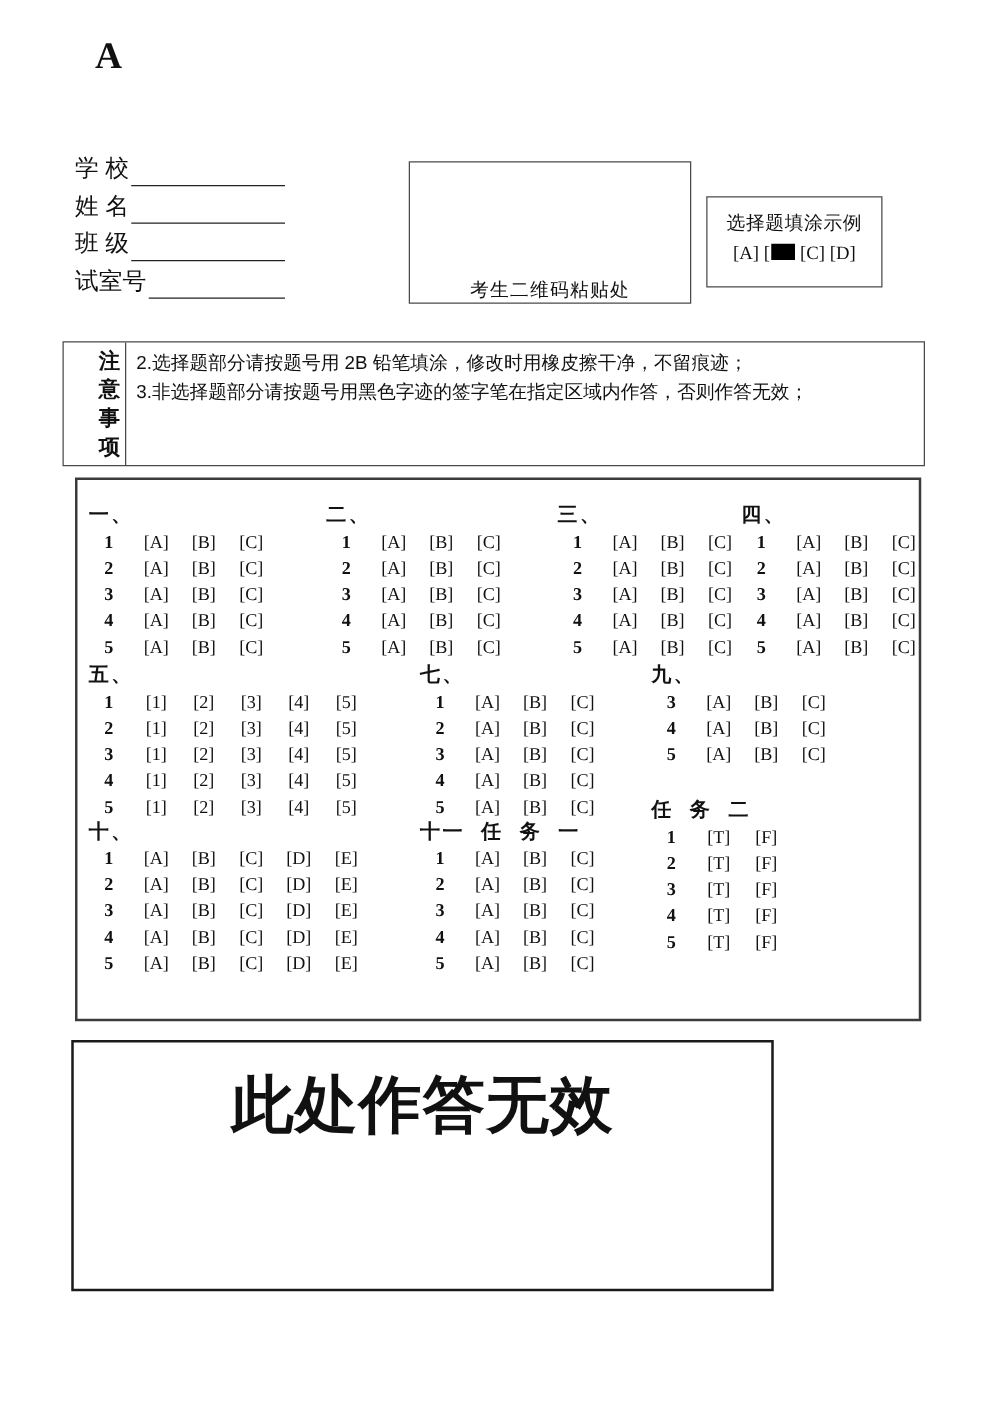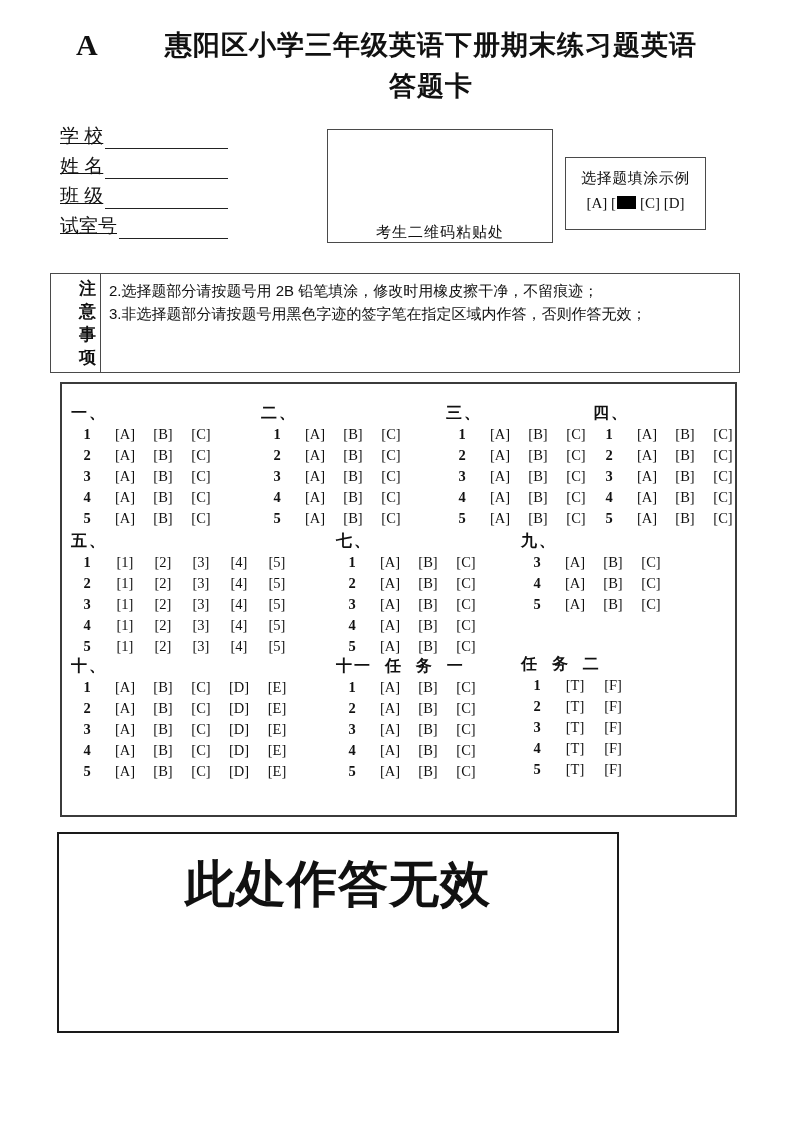--- a/index.html
+++ b/index.html
@@ -10,21 +10,21 @@
   }
   .variant {
     position:absolute; left:76px; top:28px;
     font-family:"Liberation Serif", serif; font-size:30px; font-weight:bold;
   }
   .title {
     position:absolute; left:96px; top:25px; width:670px; text-align:center;
     font-size:27px; font-weight:bold; line-height:41px; letter-spacing:1px;
   }
   .fields { position:absolute; left:60px; top:119px; width:168px; }
-  .field { display:flex; height:30px; align-items:flex-end;text-decoration:underline; }
+  .field { display:flex; height:30px; align-items:flex-end; }
   .flabel { font-size:19px; line-height:26px; white-space:pre; }
   .fline { flex:1; border-bottom:1.5px solid #222; height:24px; margin-left:2px; }
   .qr-box {
     position:absolute; left:327px; top:129px; width:226px; height:114px;
     border:1.5px solid #4a4a4a; display:flex; align-items:flex-end; justify-content:center;
   }
   .qr-box span { font-size:15px; letter-spacing:1px; padding-top:12px; }
   .example-box {
     position:absolute; left:565px; top:157px; width:141px; height:73px;
     border:1.5px solid #4a4a4a; text-align:center;
@@ -66,41 +66,37 @@
   .qnum { font-weight:bold; }
   .sec-yi    { left:6px;   top:18px; }
   .sec-er    { left:196px; top:18px; }
   .sec-san   { left:381px; top:18px; }
   .sec-si    { left:528px; top:18px; }
   .sec-wu    { left:6px;   top:146px; }
   .sec-qi    { left:271px; top:146px; }
   .sec-jiu   { left:456px; top:146px; }
   .sec-shi   { left:6px;   top:271px; }
   .sec-shiyi { left:271px; top:271px; }
-  .sec-rw2   { left:456px; top:269px; }
+  .sec-rw2   { left:456px; top:254px; }
   .invalid-box {
     position:absolute; left:57px; top:832px; width:562px; height:201px;
     border:2px solid #1a1a1a;
   }
   .invalid-text {
     margin-top:17px; text-align:center; font-size:50px; font-weight:bold;
     letter-spacing:1px;
   }
 </style>
 </head>
 <body>
 
 <div class="page">
 
   <div class="variant">A</div>
 
-  <div class="title">
-    <div>惠阳区小学三年级英语下册期末练习题英语</div>
-    <div>答题卡</div>
-  </div>
 
   <div class="fields">
     <div class="field">
       <span class="flabel">学 校</span>
       <span class="fline"></span>
     </div>
     <div class="field">
       <span class="flabel">姓 名</span>
       <span class="fline"></span>
     </div>

